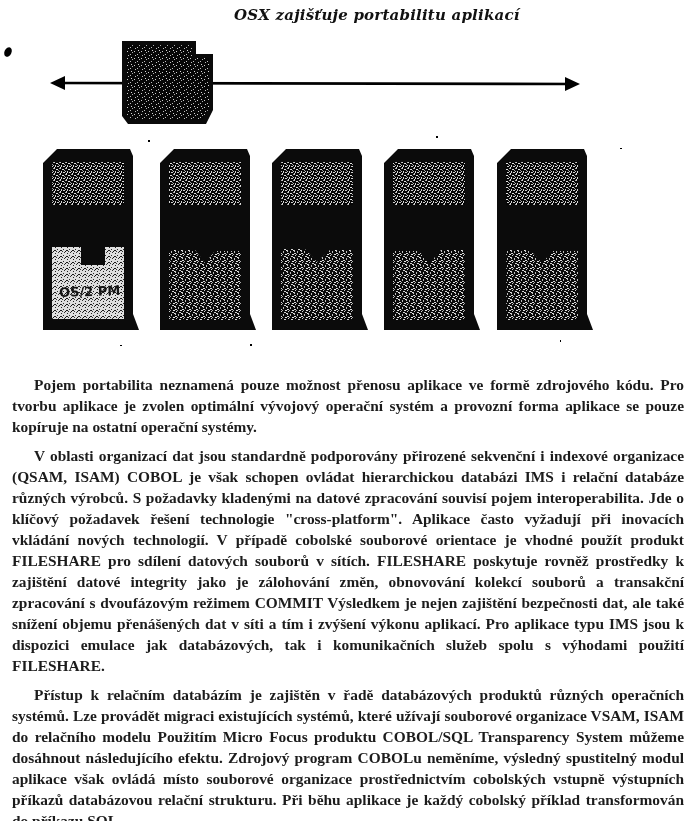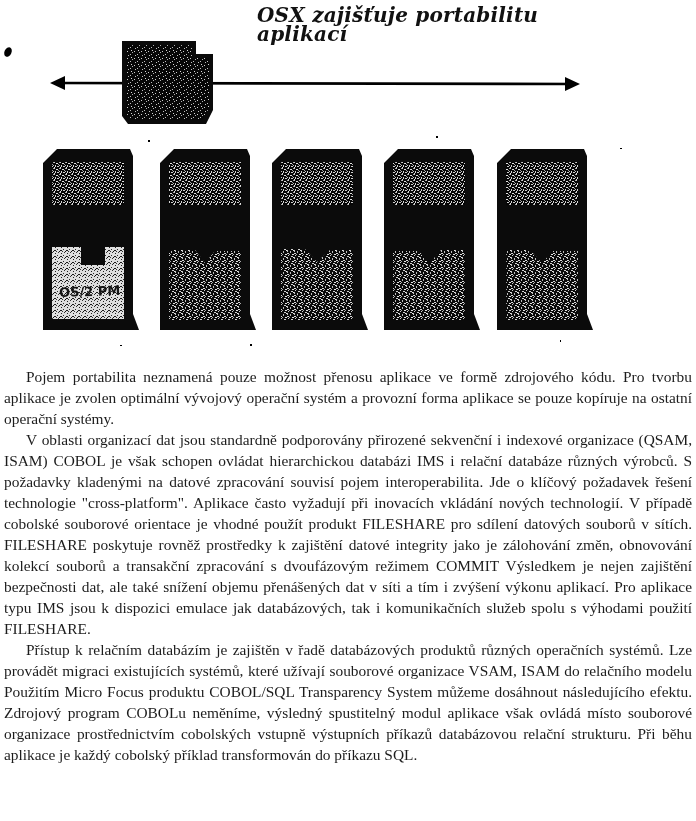--- a/index.html
+++ b/index.html
@@ -6,32 +6,32 @@
   .page{
     position:relative;
     width:696px;height:821px;
     background:#ffffff;
     overflow:hidden;
     font-family:"Liberation Serif","DejaVu Serif",serif;
     color:#1c1c1c;
   }
   .diagram-svg{position:absolute;left:0;top:0;}
   .caption{
-    position:absolute;left:257px;top:6px;width:300px;
+    position:absolute;left:234px;top:6px;width:300px;
     font-family:"DejaVu Serif","Liberation Serif",serif;
     font-style:italic;font-weight:700;
-    font-size:20px;line-height:19px;color:#111;
+    font-size:15px;line-height:19px;color:#111;
     letter-spacing:.2px;
   }
   .body-text{
     position:absolute;left:4px;top:366px;width:688px;
     font-size:15.4px;line-height:21px;
     text-align:justify;
   }
-  .body-text p{margin:0;text-indent:22px;}
+  .body-text p{margin:8px;text-indent:22px;font-weight:bold;}
   .box-label{
     font-family:"DejaVu Sans","Liberation Sans",sans-serif;
     font-weight:bold;font-size:13px;
   }
 </style>
 </head>
 <body>
 
 <div class="page">
 

